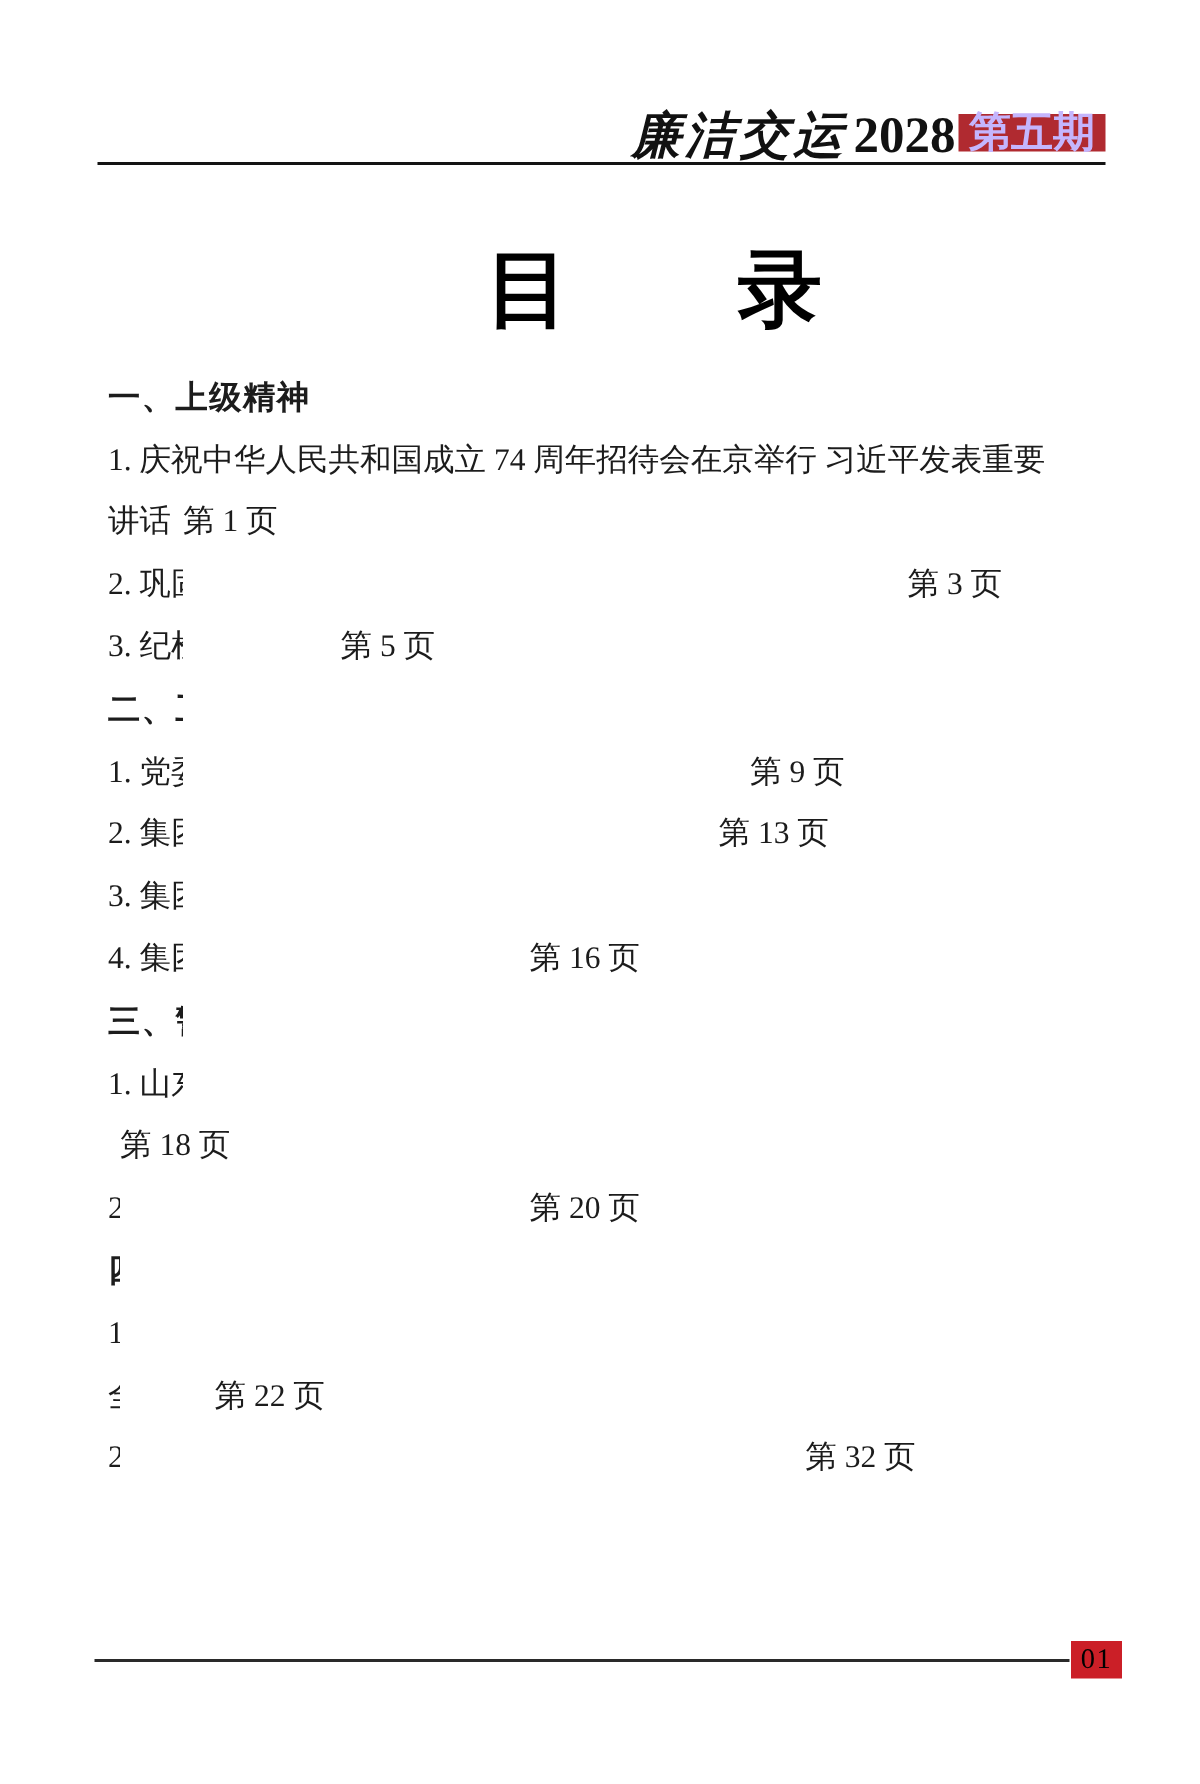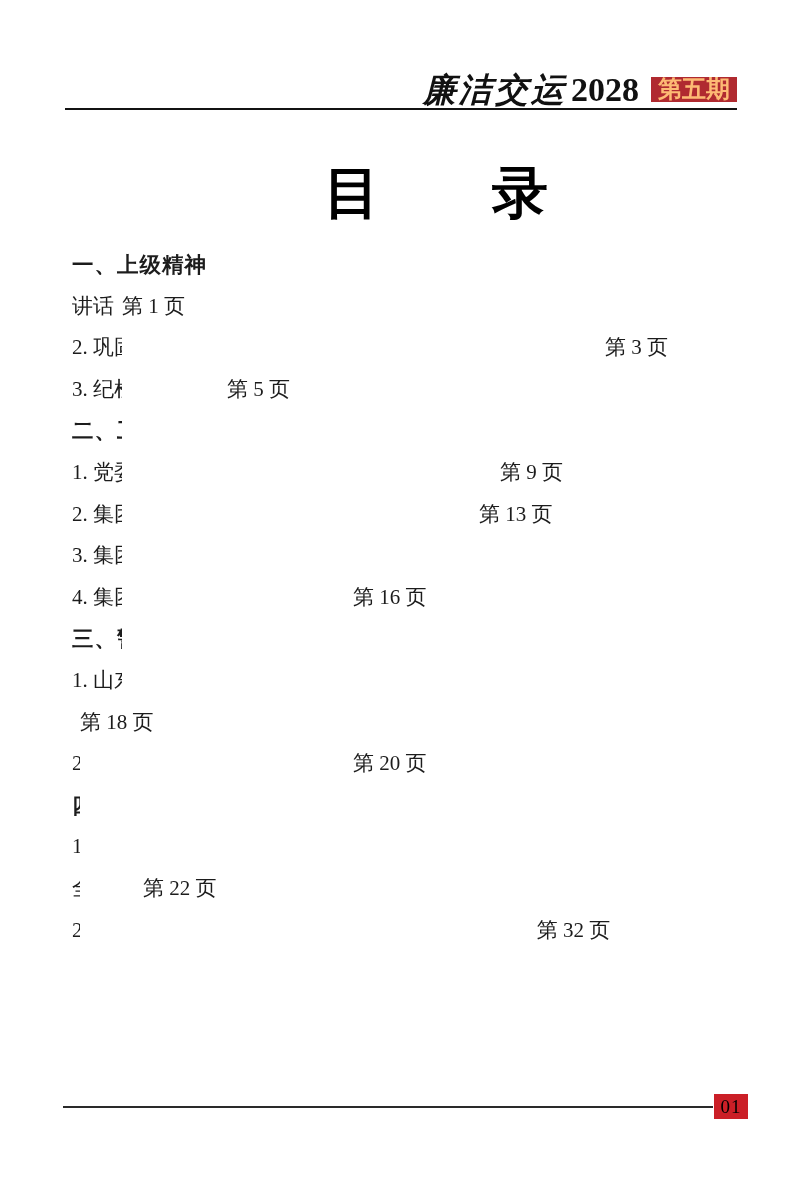--- a/index.html
+++ b/index.html
@@ -23,23 +23,23 @@
     font-family:"Liberation Serif","DejaVu Serif",serif;
     font-style:italic;font-weight:700;font-size:33px;letter-spacing:3px;
     color:#111;
     margin-top:42px;
   }
   .brand-year{
     font-family:"Liberation Serif","DejaVu Serif",serif;
     font-weight:700;font-size:34px;color:#111;margin-left:4px;
   }
   .issue-badge{
-    display:inline-block;background:var(--badge-red);color:#fdba74;
-    font-size:24px;font-weight:700;line-height:25px;height:25px;
-    padding:0 7px;margin-left:12px;vertical-align:4px;
+    display:inline-block;background:var(--badge-red);color:#c4b5fd;
+    font-size:28px;font-weight:700;line-height:25px;height:25px;
+    padding:0 7px;margin-left:2px;vertical-align:4px;
     font-family:"Liberation Serif","DejaVu Serif",serif;
   }
   .header-rule{
     position:absolute;left:65px;top:108px;width:672px;height:0;
     border-top:2.5px solid #131313;
   }
 
   
   .doc-title{
     position:absolute;left:0;top:156px;width:800px;text-align:center;
@@ -90,20 +90,24 @@
   <div class="masthead">
     <span class="brand">廉洁交运</span><span class="brand-year">2028</span><span class="issue-badge">第五期</span>
   </div>
   <div class="header-rule"></div>
 
   <div class="doc-title">目　　录</div>
 
   <div class="toc">
       <div class="toc-line section">
       <span class="t">一、上级精神</span>
+
+    </div>
+      <div class="toc-line entry">
+      <span class="t">1. 庆祝中华人民共和国成立 74 周年招待会在京举行 习近平发表重要</span>
 
     </div>
       <div class="toc-line entry">
       <span class="t">讲话</span>
       <span class="leader"></span>
       <span class="page">第 1 页</span>
     </div>
       <div class="toc-line entry">
       <span class="t">2. 巩固拓展主题教育成果更高标准更严要求推进教育整顿</span>
       <span class="leader"></span>

